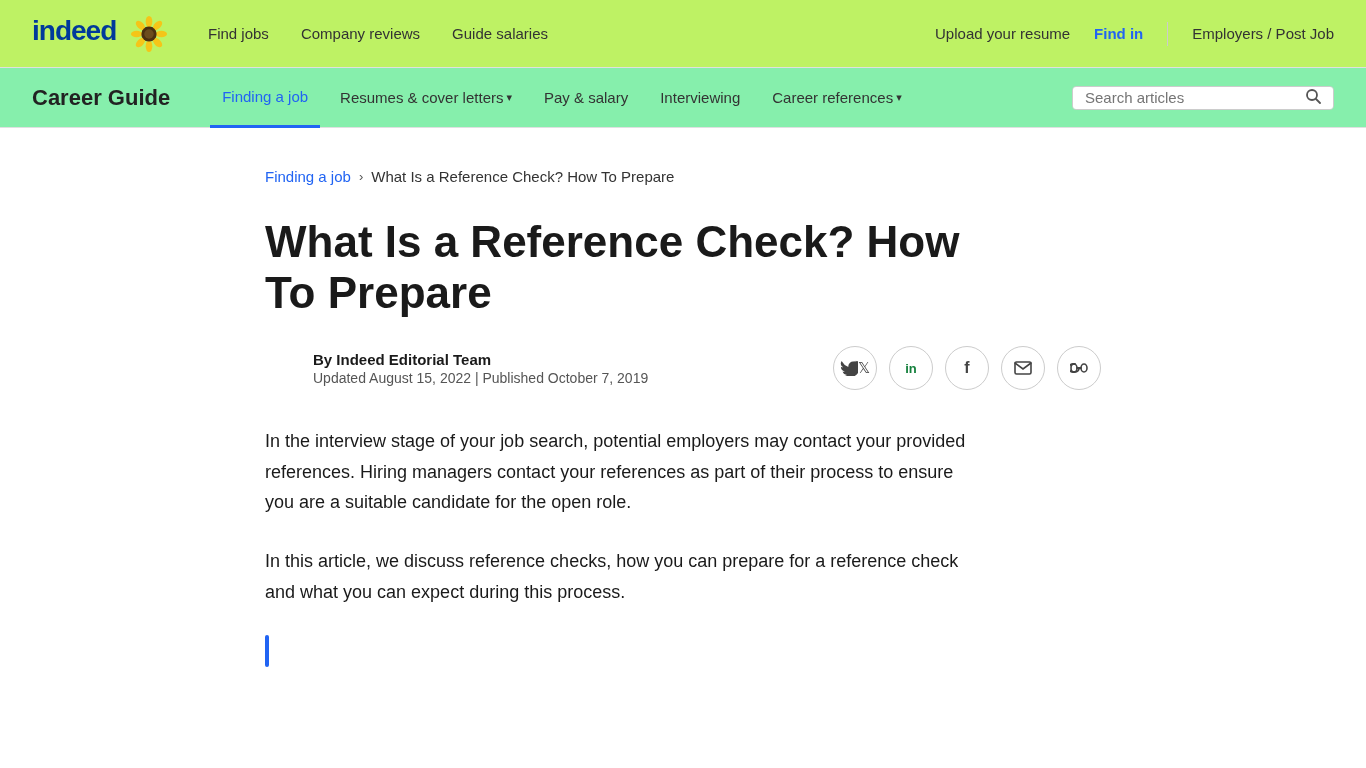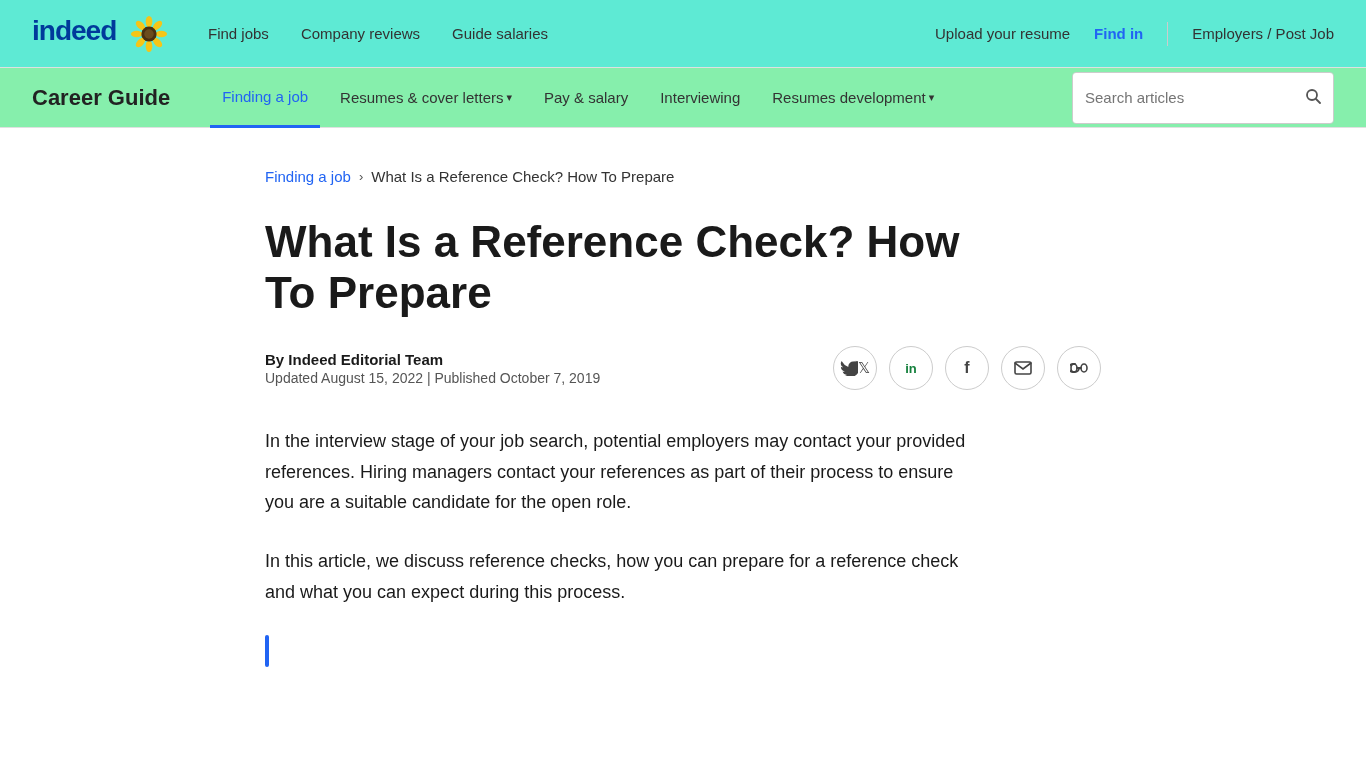--- a/index.html
+++ b/index.html
@@ -5,21 +5,21 @@
     * { margin: 0; padding: 0; box-sizing: border-box; }
     body { font-family: 'Helvetica Neue', Arial, sans-serif; font-size: 16px; color: #333; background: #fff; }
 
     
     .top-nav {
       display: flex;
       align-items: center;
       padding: 0 32px;
       height: 68px;
       border-bottom: 1px solid #e0e0e0;
-      background: #5eead4;
+      background: #bef264;
     }
     .logo-area {
       display: flex;
       align-items: center;
       gap: 8px;
       margin-right: 40px;
       text-decoration: none;
     }
     .indeed-logo-text {
       font-size: 26px;
@@ -104,21 +104,21 @@
     .career-nav-links a.active {
       color: #2164f3;
       border-bottom: 3px solid #2164f3;
     }
     .search-box-wrapper {
       display: flex;
       align-items: flex-end;
       border: 1px solid #ccc;
       border-radius: 4px;
       overflow: hidden;
-      height: 52px;
+      height: 24px;
     }
     .search-box-wrapper input {
       border: none;
       outline: none;
       padding: 0 12px;
       font-size: 15px;
       width: 220px;
       height: 100%;
       color: #999;
     }
@@ -175,20 +175,21 @@
       align-items: center;
       justify-content: space-between;
       margin-bottom: 36px;
       flex-wrap: wrap;
       gap: 16px;
     }
     .article-meta-left {
       display: flex;
       flex-direction: column;
       gap: 2px;
+      margin-left: 48px;
     }
     .article-author {
       font-size: 15px;
       font-weight: 700;
       color: #1a1a1a;
     }
     .article-date {
       font-size: 14px;
       color: #555;
     }
@@ -285,21 +286,21 @@
     <span class="career-guide-title">Career Guide</span>
     <div class="career-nav-links">
       <a class="active" href="#">Finding a job</a>
       <a href="#">
         <span>Resumes &amp; cover letters</span>
         <span class="dropdown-arrow">▾</span>
       </a>
       <a href="#">Pay &amp; salary</a>
       <a href="#">Interviewing</a>
       <a href="#">
-        <span>Resumes development</span>
+        <span>Career references</span>
         <span class="dropdown-arrow">▾</span>
       </a>
     </div>
     <div class="search-box-wrapper">
       <input type="text" placeholder="Search articles" style="">
       <button>
         <svg width="16" height="16" viewBox="0 0 16 16" fill="none" xmlns="http://www.w3.org/2000/svg">
           <circle cx="7" cy="7" r="5" stroke="#555" stroke-width="1.8"></circle>
           <line x1="11" y1="11" x2="15" y2="15" stroke="#555" stroke-width="1.8" stroke-linecap="round"></line>
         </svg>

